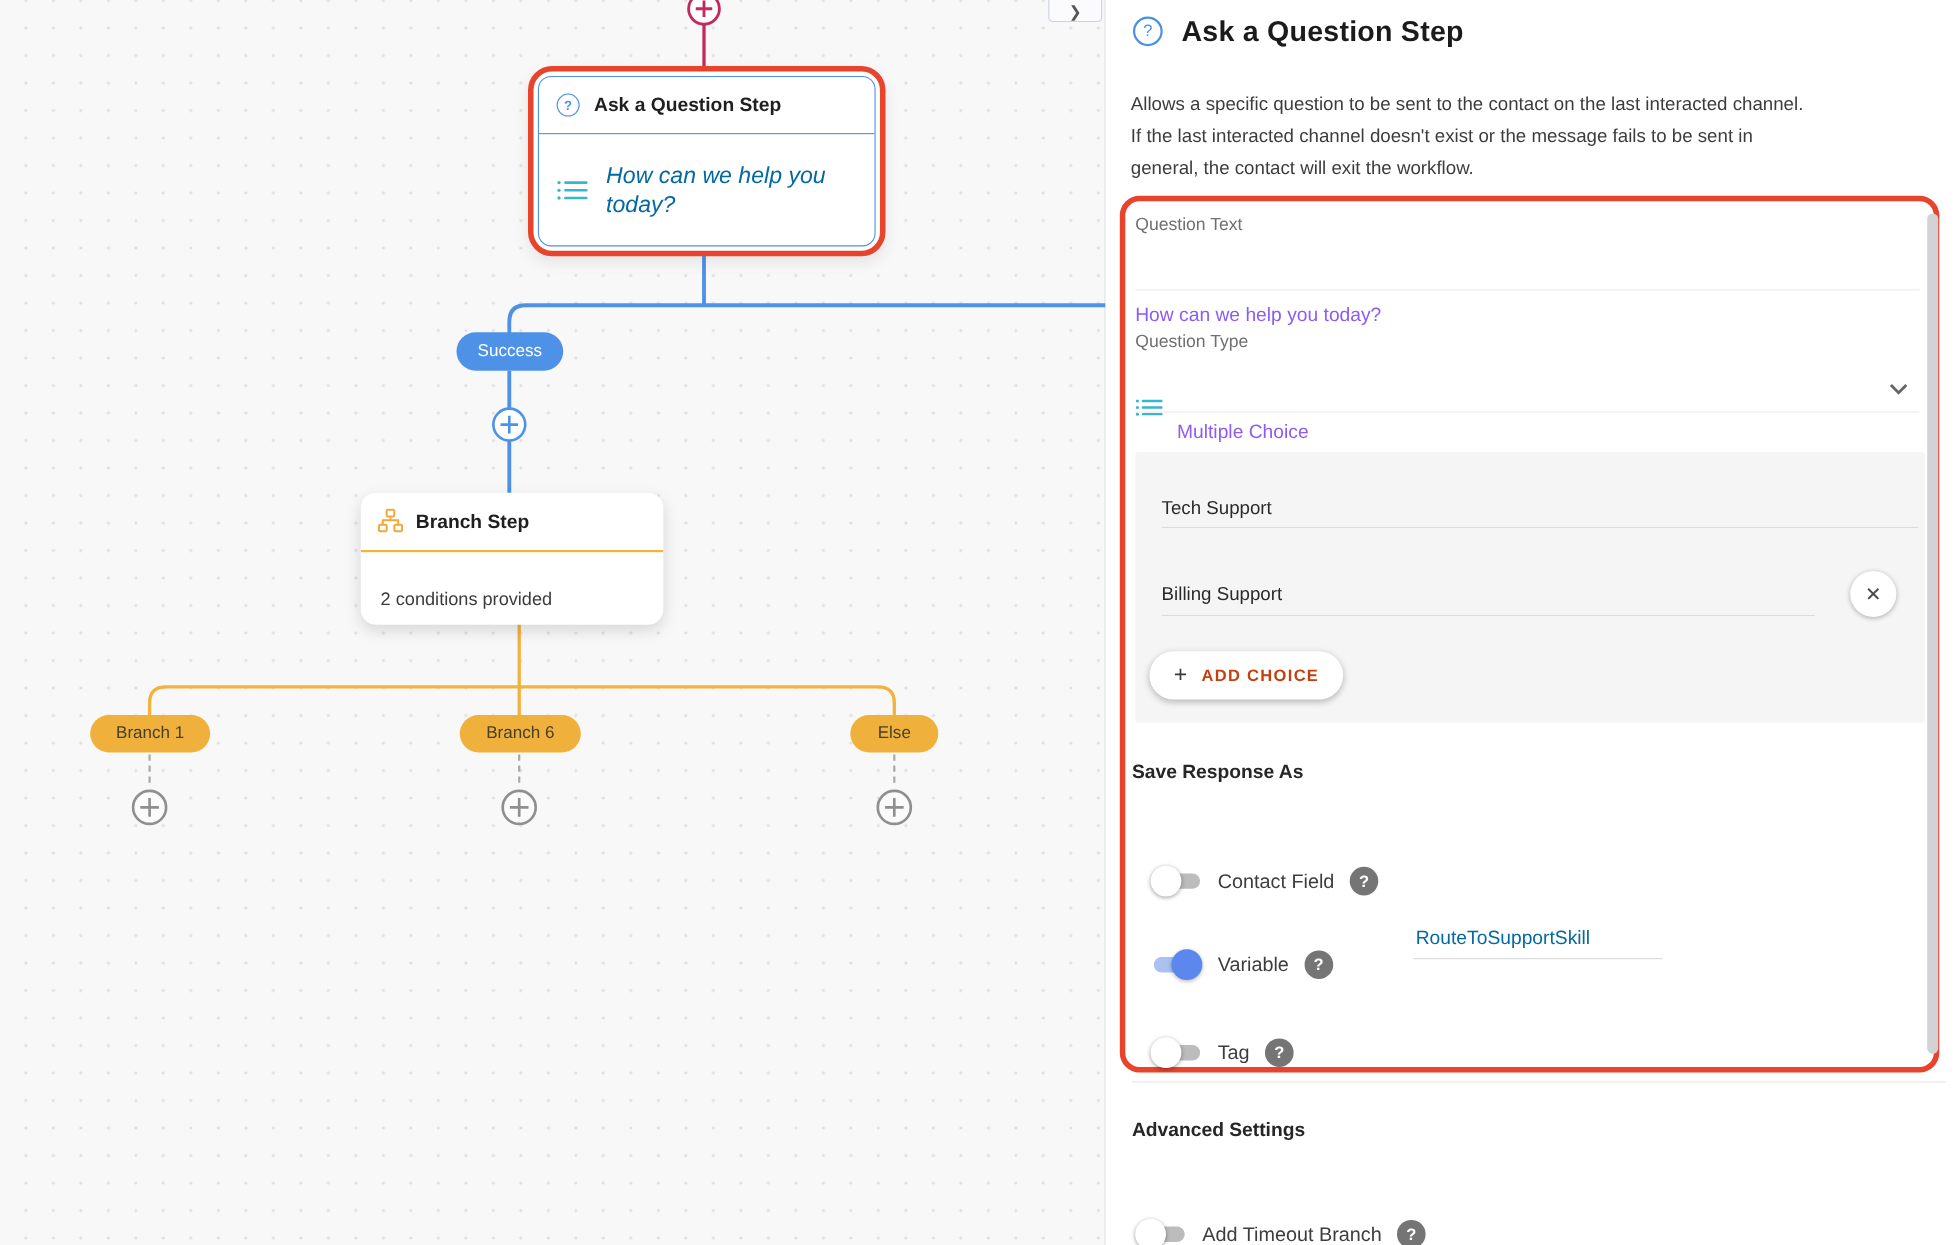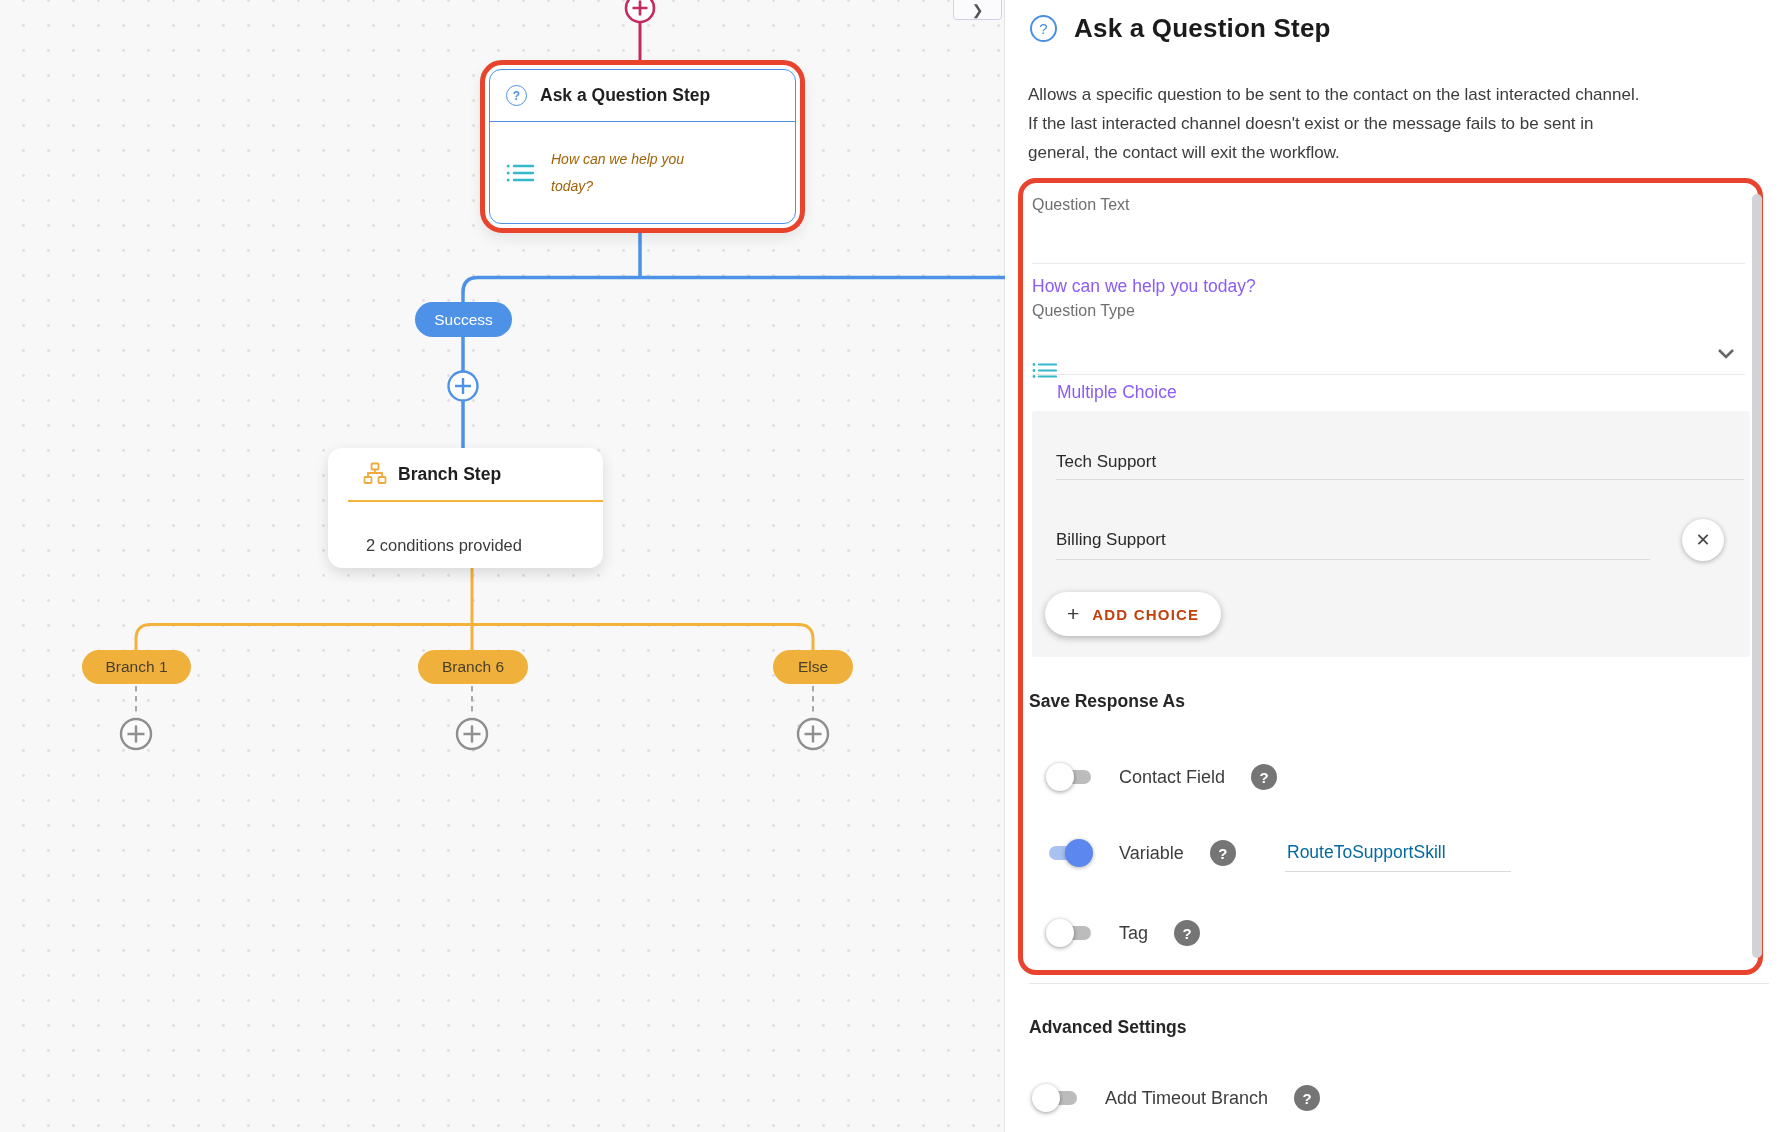--- a/index.html
+++ b/index.html
@@ -25,31 +25,31 @@
     box-shadow:0 6px 14px rgba(0,0,0,0.08); }
   .ask-inner { width:100%; height:100%; border:1.5px solid #4d92e7; border-radius:12px;
     background:#fff; overflow:hidden; display:flex; flex-direction:column; }
   .ask-header { height:52px; display:flex; align-items:center; gap:13px; padding:0 16px;
     border-bottom:1.5px solid #4d92e7; }
   .q-badge { width:21px; height:21px; border:1.6px solid #4d92e7; border-radius:50%;
     color:#4d92e7; font-size:12px; font-weight:bold; display:flex; align-items:center;
     justify-content:center; flex:0 0 auto; }
   .node-title { font-size:17.5px; font-weight:bold; color:#1f1f1f; }
   .ask-body { flex:1; display:flex; align-items:center; gap:16px; padding:0 16px; }
-  .ask-text { font-style:italic; color:#a16207; font-size:14px; line-height:27px; }
+  .ask-text { font-style:italic; color:#0369a1; font-size:21px; line-height:27px; }
 
   
   .success-pill { position:absolute; left:415px; top:302px; width:97px; height:35px;
     background:#4d92e7; border-radius:17.5px; color:#fff; font-size:15.5px;
     display:flex; align-items:center; justify-content:center; }
 
   
   .branch-card { position:absolute; left:328px; top:448px; width:275px; height:120px;
     background:#fff; border-radius:14px; box-shadow:0 5px 14px rgba(0,0,0,0.13);
-    overflow:hidden; display:flex; flex-direction:column;padding-left:20px; }
+    overflow:hidden; display:flex; flex-direction:column; }
   .branch-header { height:54px; display:flex; align-items:center; gap:11px; padding:0 15px;
     border-bottom:2px solid #f3b43e; }
   .branch-body { flex:1; display:flex; align-items:center; padding:0 18px;
     font-size:16.5px; color:#3b3b3b;margin-top:20px; }
 
   
   .bpill { position:absolute; height:34px; background:#f0b13c; border-radius:17px;
     color:#473f2a; font-size:15.5px; font-weight:500; display:flex;
     align-items:center; justify-content:center; top:650px; }
   .bpill.b1 { left:82px;  width:109px; }
@@ -64,39 +64,39 @@
   .panel-title { font-size:26px; font-weight:bold; color:#1b1b1b; letter-spacing:0.2px; }
   .desc { position:absolute; left:22px; top:80px; font-size:17px; color:#3c3c3c; line-height:29px; }
 
   .redbox { position:absolute; left:12px; top:178px; width:745px; height:797px;
     border:5px solid #e8432d; border-radius:18px; }
 
   .flabel { position:absolute; font-size:16px; color:#6f6f6f; }
   .fvalue { position:absolute; font-size:17.5px; color:#8b5cf6;margin-top:45px; }
   .uline  { position:absolute; height:1px; background:#e9e9ea; }
 
-  .qtype-row { position:absolute; left:26px; top:337px; display:flex; align-items:center; }
+  .qtype-row { position:absolute; left:26px; top:337px; display:flex; align-items:center; gap:13px; }
   .chev { position:absolute; left:708px; top:341px; width:24px; height:24px; }
 
   .graybox { position:absolute; left:26px; top:411px; width:718px; height:246px;
     background:#f5f5f6; border-radius:3px; }
   .choice-text { position:absolute; font-size:17px; color:#2a2a2a; }
   .choice-uline { position:absolute; height:1px; background:#dcdcdd; }
   .xbtn { position:absolute; left:676px; top:519px; width:42px; height:42px; border-radius:50%;
     background:#fff; box-shadow:0 1px 5px rgba(0,0,0,0.3); color:#4a4a4a; font-size:18px;
     display:flex; align-items:center; justify-content:center; }
   .add-choice { position:absolute; left:39px; top:592px; height:44px; padding:0 22px;
     background:#fff; border:none; border-radius:22px; box-shadow:0 2px 7px rgba(0,0,0,0.28);
     display:flex; align-items:center; gap:13px; font-family:inherit; }
   .add-plus { font-size:21px; color:#3a3a3a; font-weight:normal; }
   .add-label { font-size:15px; font-weight:bold; letter-spacing:1.2px; color:#c2410c; }
 
   .sec-head { position:absolute; font-size:17.5px; font-weight:bold; color:#262626; }
 
-  .trow { position:absolute; display:flex; align-items:center; gap:26px; height:28px; }
+  .trow { position:absolute; display:flex; align-items:center; gap:14px; height:28px;margin-top:24px; }
   .toggle { position:relative; width:47px; height:28px; flex:0 0 auto; }
   .toggle .track { position:absolute; left:3px; top:7px; width:42px; height:14px; border-radius:7px; }
   .toggle .knob  { position:absolute; top:0; width:28px; height:28px; border-radius:50%; }
   .toggle.off .track { background:#bcbcbc; }
   .toggle.off .knob  { left:0; background:#fff; box-shadow:0 1px 4px rgba(0,0,0,0.4); }
   .toggle.on  .track { background:#a9c2f2; }
   .toggle.on  .knob  { left:19px; background:#5b87ee; box-shadow:0 1px 4px rgba(0,0,0,0.3); }
   .tlabel { font-size:18px; color:#3d3d3d; }
   .qhelp { width:26px; height:26px; border-radius:50%; background:#757575; color:#fff;
     font-size:15px; font-weight:bold; display:flex; align-items:center; justify-content:center; }

